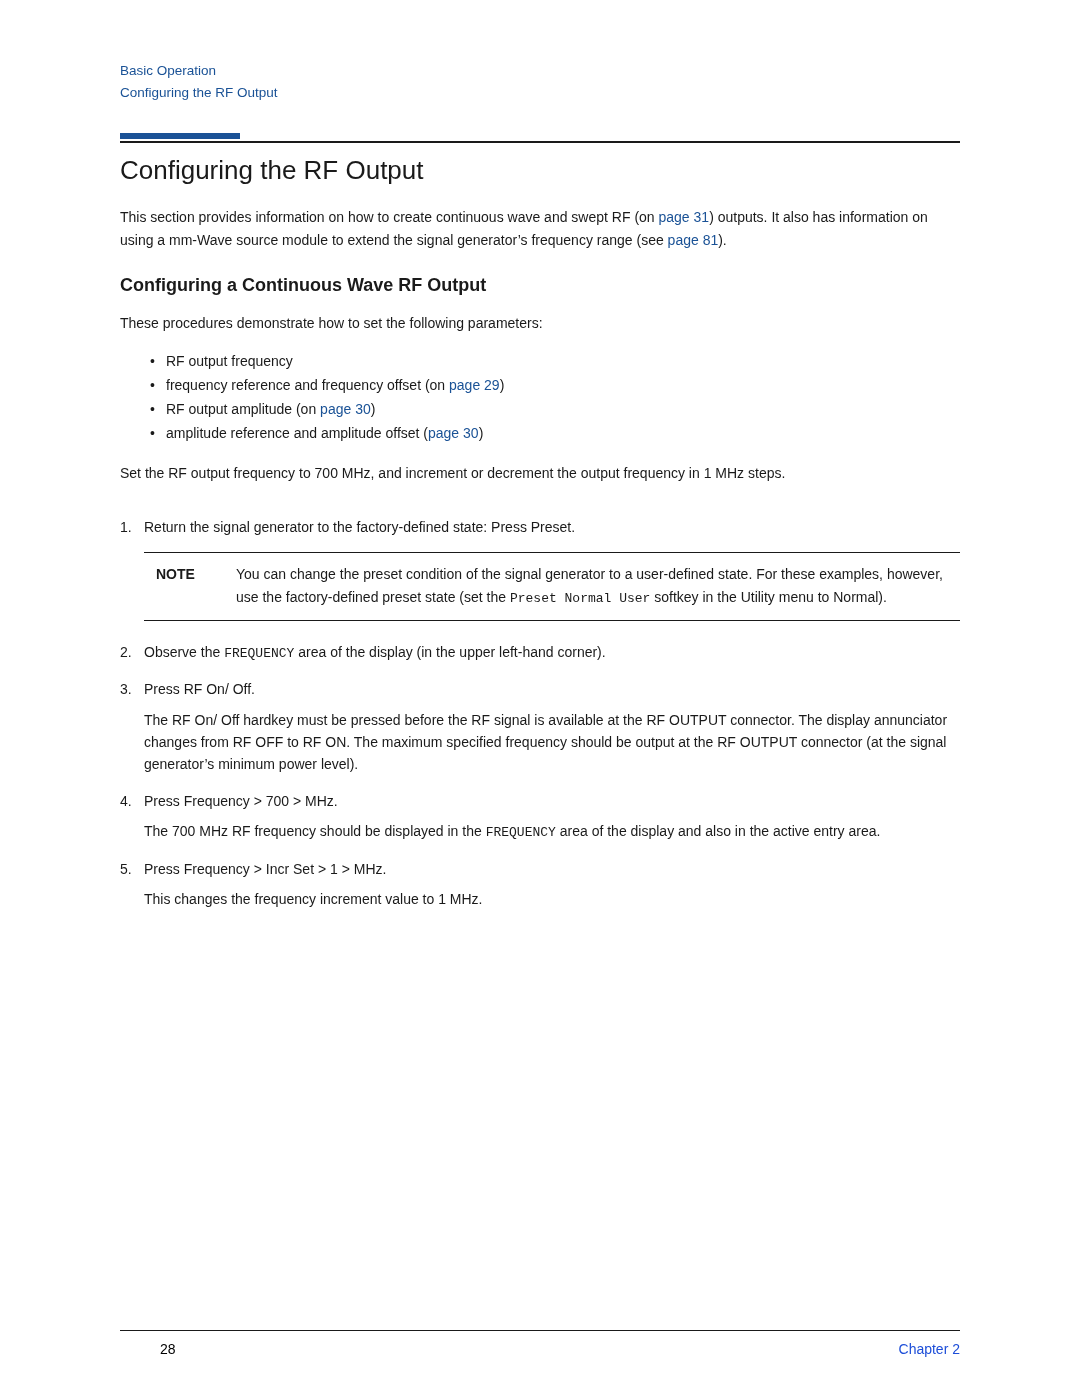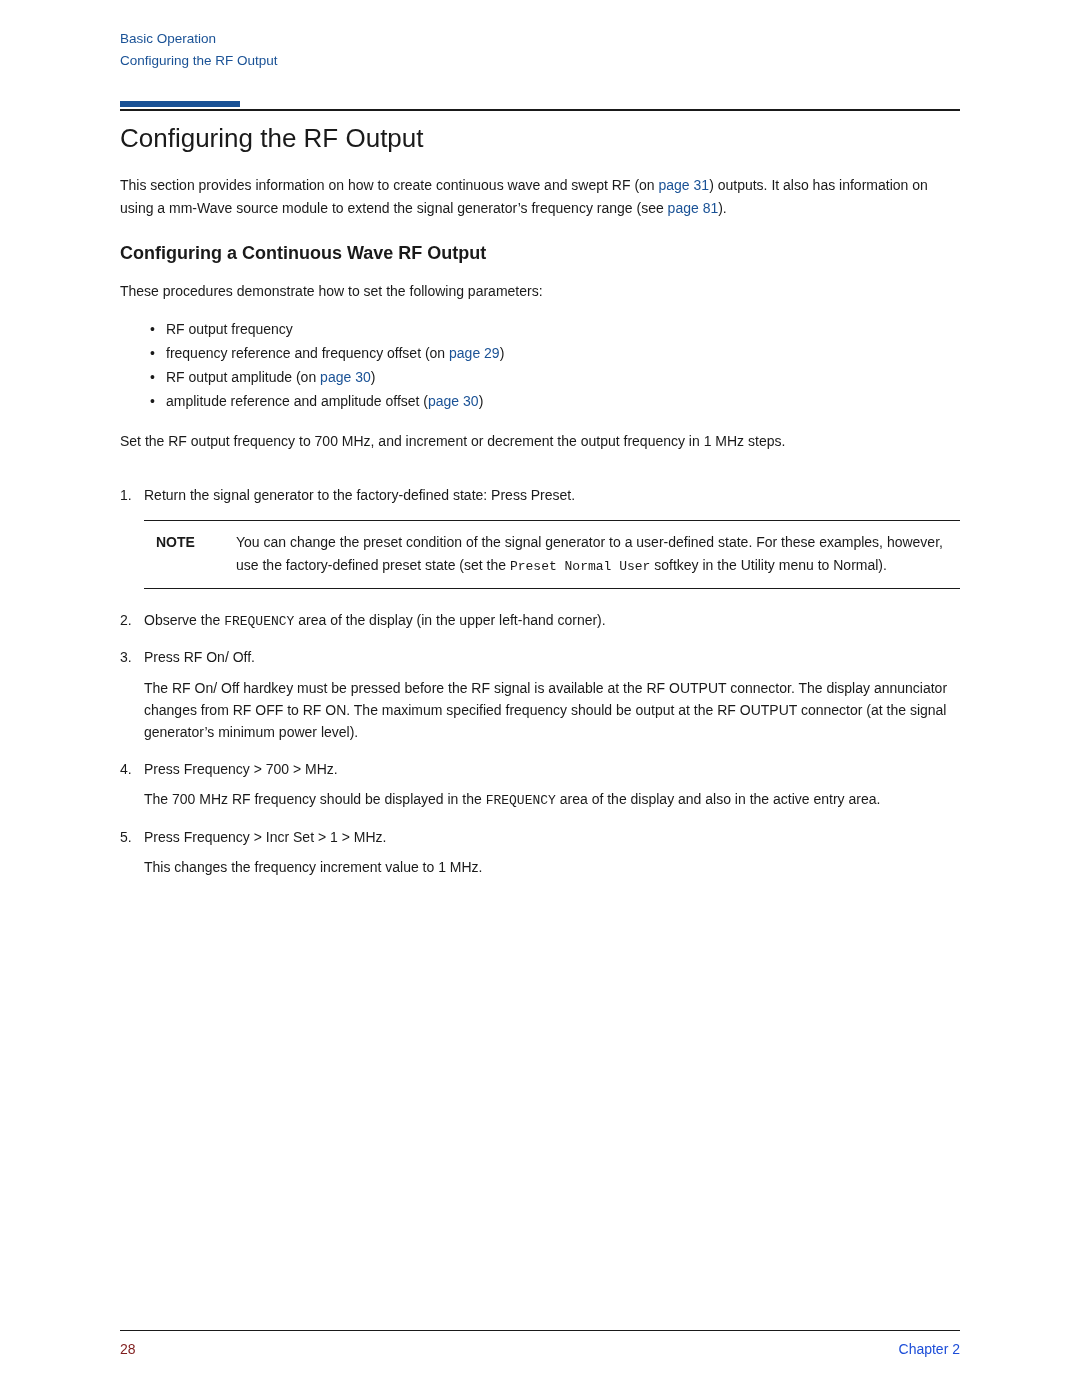--- a/index.html
+++ b/index.html
@@ -15,21 +15,21 @@
       color: #1a1a1a;
       width: 1080px;
       min-height: 1397px;
       position: relative;
     }
 
     .page-container {
       width: 1040px;
       min-height: 1397px;
       background: #ffffff;
-      padding: 28px 80px 60px 120px;
+      padding: 60px 80px 60px 120px;
       position: relative;
     }
 
     .breadcrumb {
       margin-bottom: 30px;
       line-height: 1.6;
     }
 
     .breadcrumb a {
       color: #1a5296;
@@ -210,21 +210,22 @@
       right: 80px;
       display: flex;
       justify-content: space-between;
       align-items: center;
       border-top: 1.5px solid #1a1a1a;
       padding-top: 10px;
     }
 
     .page-number {
       font-size: 14px;
-      color: #7f1d1d;
+      color: #000000;
+      margin-left: 40px;
     }
 
     .chapter-label {
       font-size: 14px;
       color: #1d4ed8;
     }
 
     .content-area {
       padding-bottom: 80px;
     }

